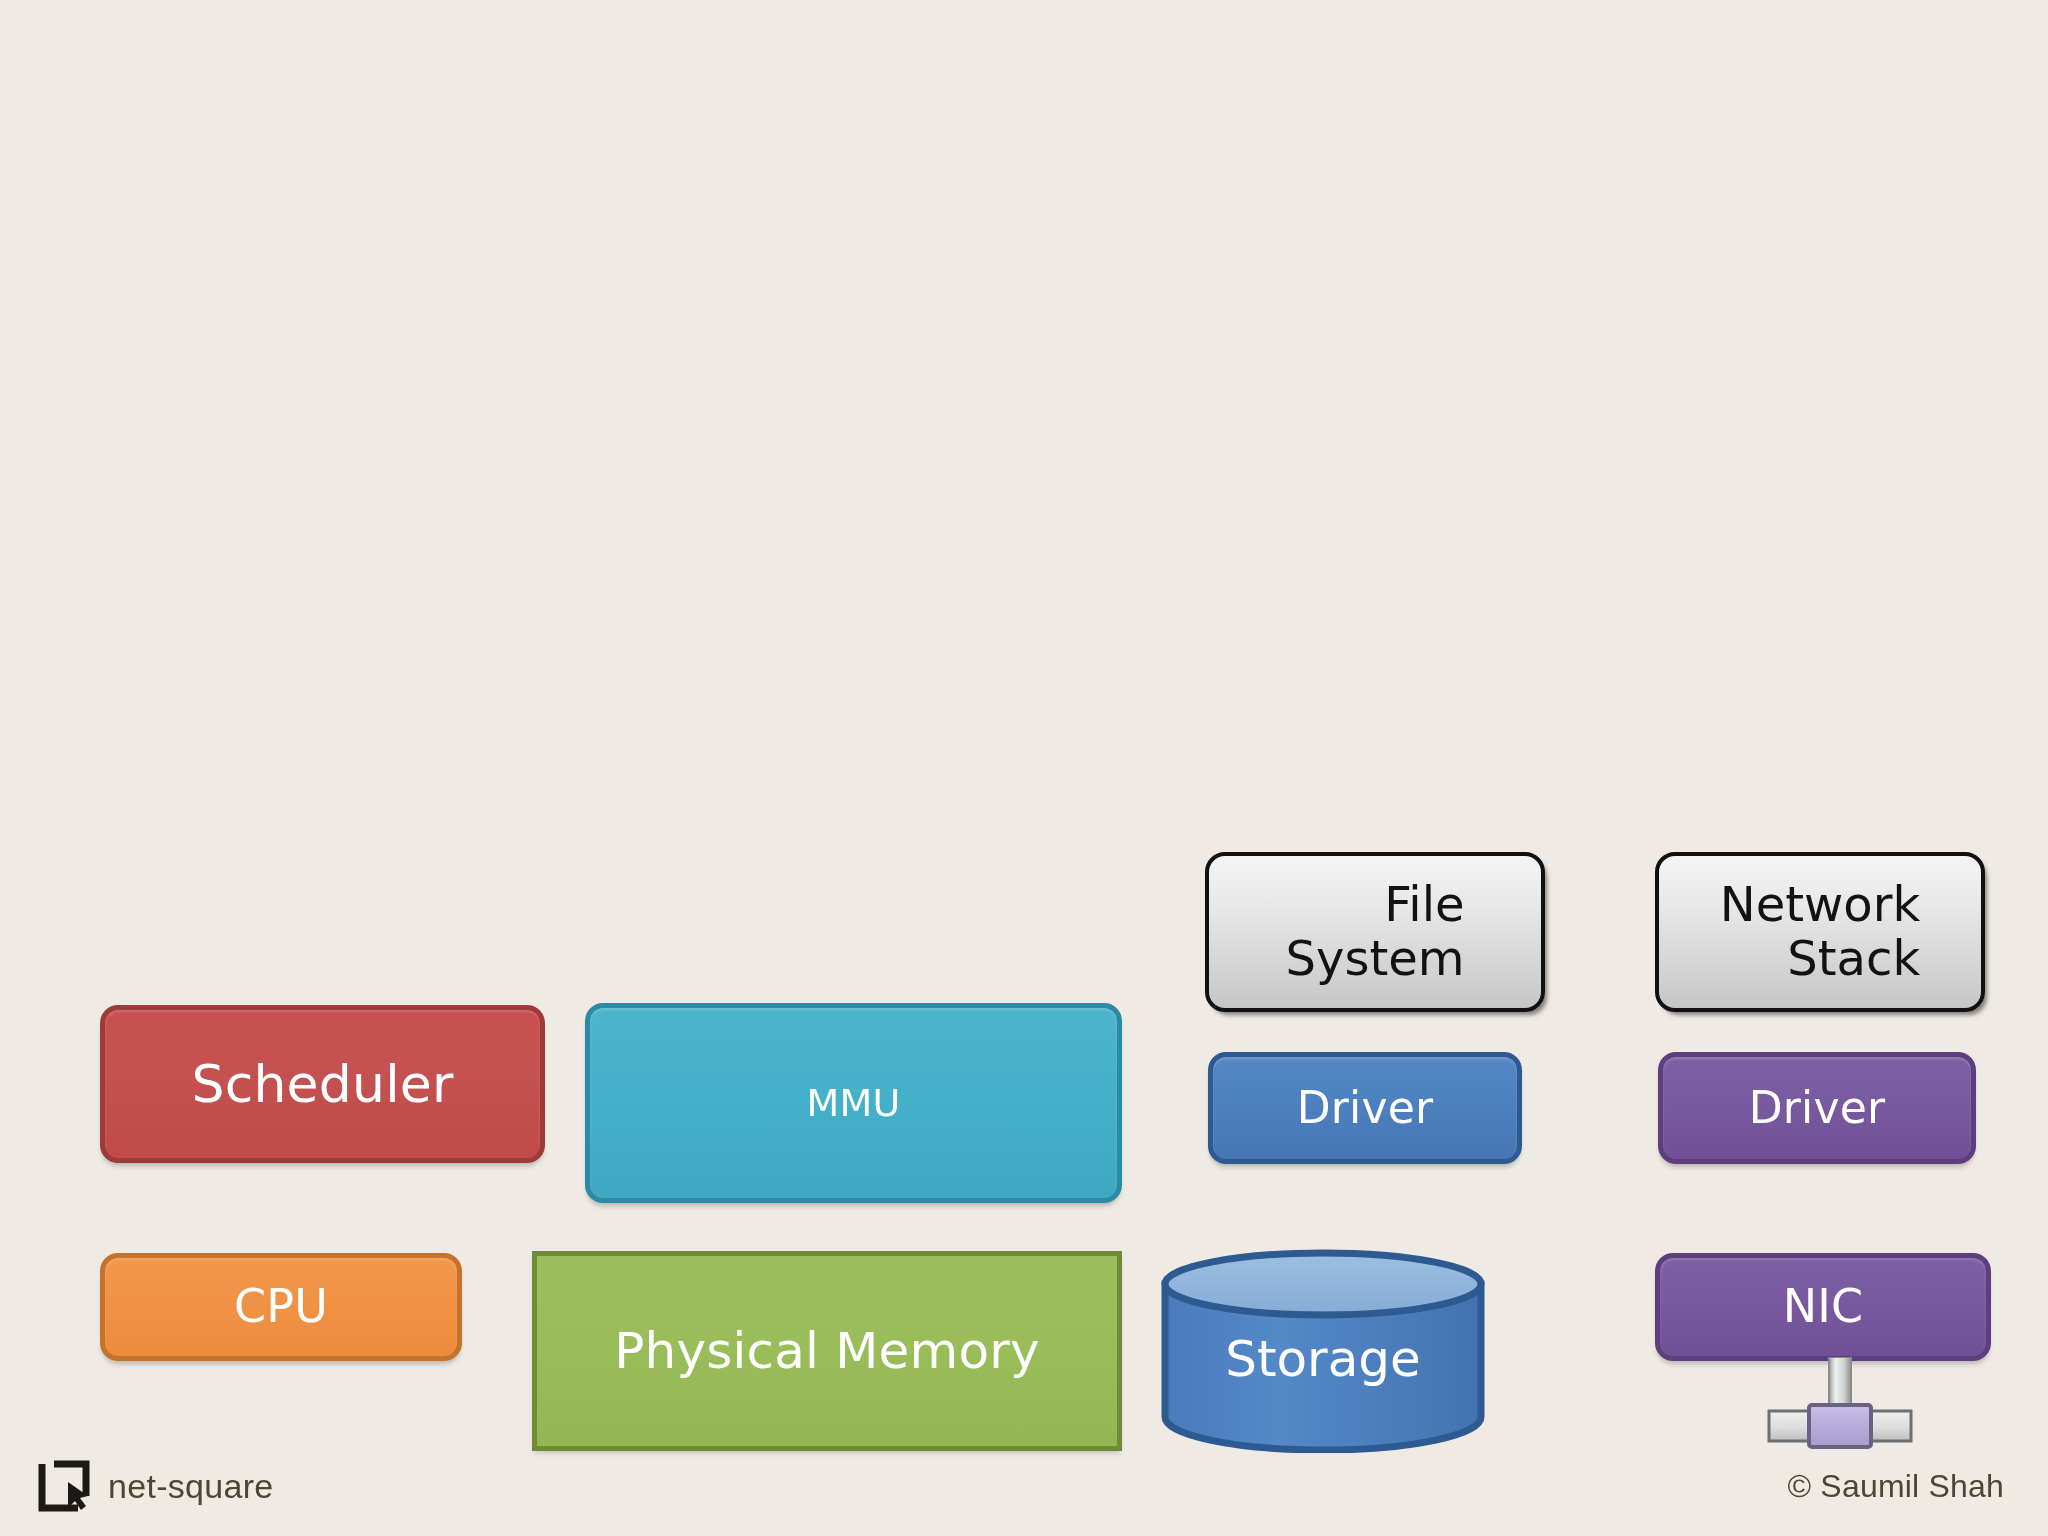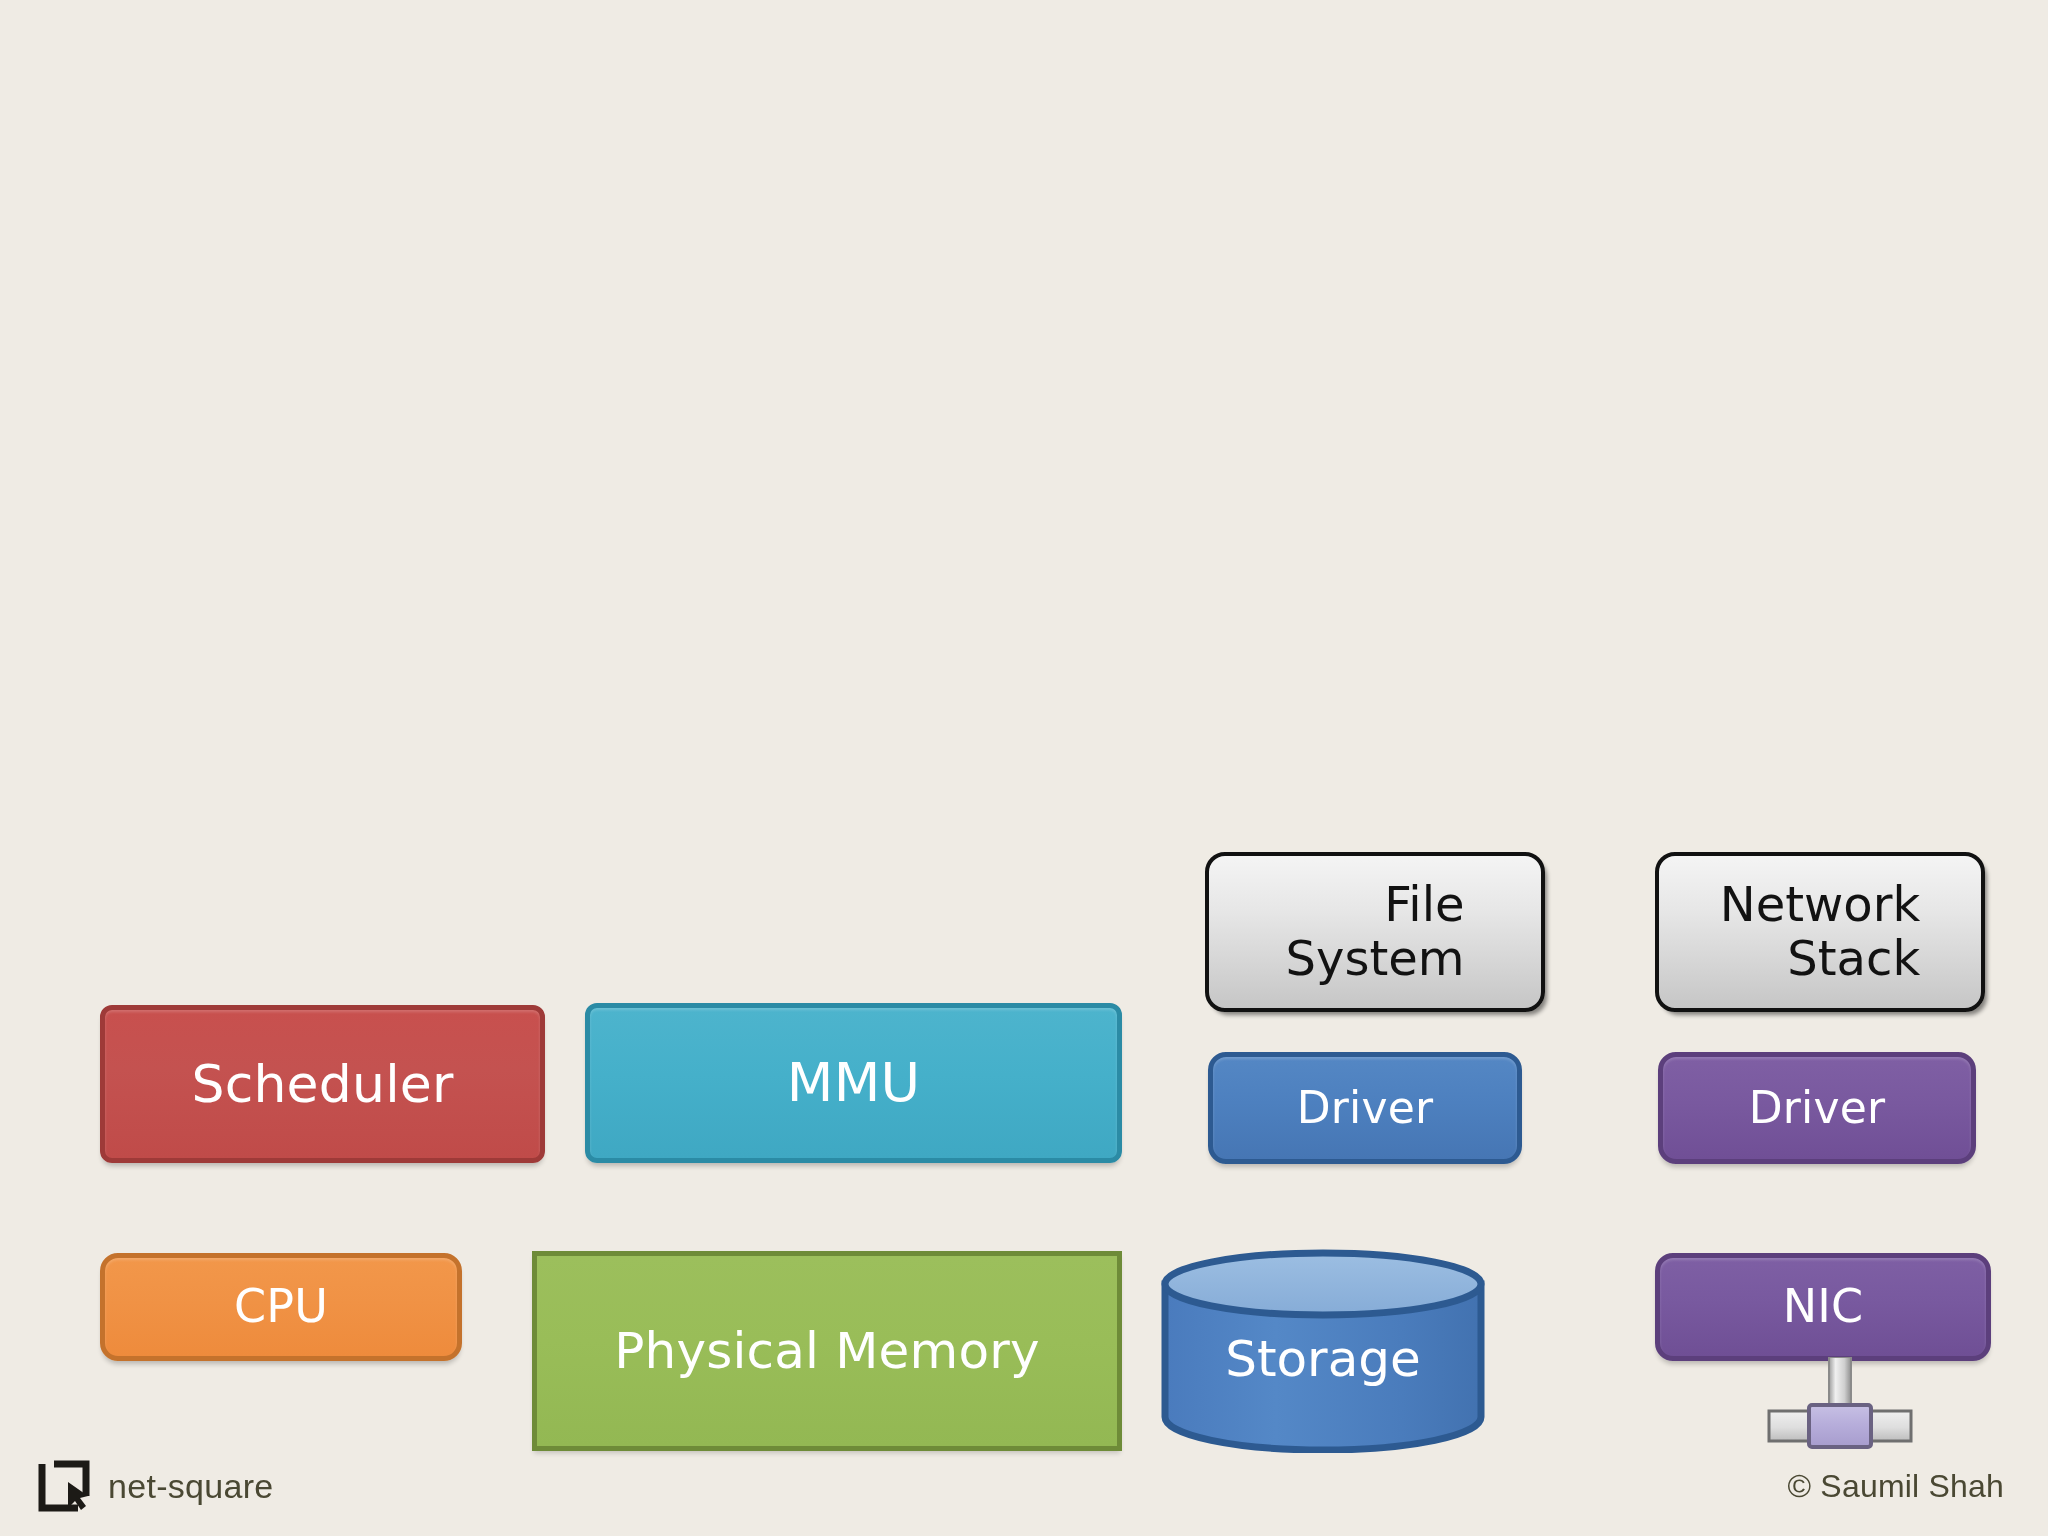--- a/index.html
+++ b/index.html
@@ -32,38 +32,38 @@
     text-align: center;
     color: #ffffff;
     font-weight: 400;
     line-height: 1.12;
     letter-spacing: 0.2px;
     user-select: none;
   }
 
   
   .rounded {
-    border-radius: 12px;
+    border-radius: 18px;
   }
 
   
   #scheduler {
     left: 100px;  top: 1005px;  width: 445px;  height: 158px;
     background: linear-gradient(180deg, #c8504e 0%, #c45250 40%, #c04b49 100%);
     border: 5px solid #9e3a38;
     box-shadow: 0 5px 5px -2px rgba(0,0,0,0.22), inset 0 2px 3px rgba(255,255,255,0.18);
     font-size: 52px;
   }
 
   #mmu {
-    left: 585px;  top: 1003px;  width: 537px;  height: 160px;
+    left: 585px;  top: 1003px;  width: 537px;  height: 200px;
     background: linear-gradient(180deg, #4db4cd 0%, #45b0ca 45%, #3fa8c3 100%);
     border: 5px solid #2b8ba5;
     box-shadow: 0 5px 5px -2px rgba(0,0,0,0.22), inset 0 2px 3px rgba(255,255,255,0.18);
-    font-size: 54px;
+    font-size: 38px;
   }
 
   #driver-storage {
     left: 1208px;  top: 1052px;  width: 314px;  height: 112px;
     background: linear-gradient(180deg, #5487c4 0%, #4d80bf 45%, #4676b4 100%);
     border: 5px solid #2d5a91;
     box-shadow: 0 5px 5px -2px rgba(0,0,0,0.22), inset 0 2px 3px rgba(255,255,255,0.18);
     font-size: 44px;
     border-radius: 18px;
   }

